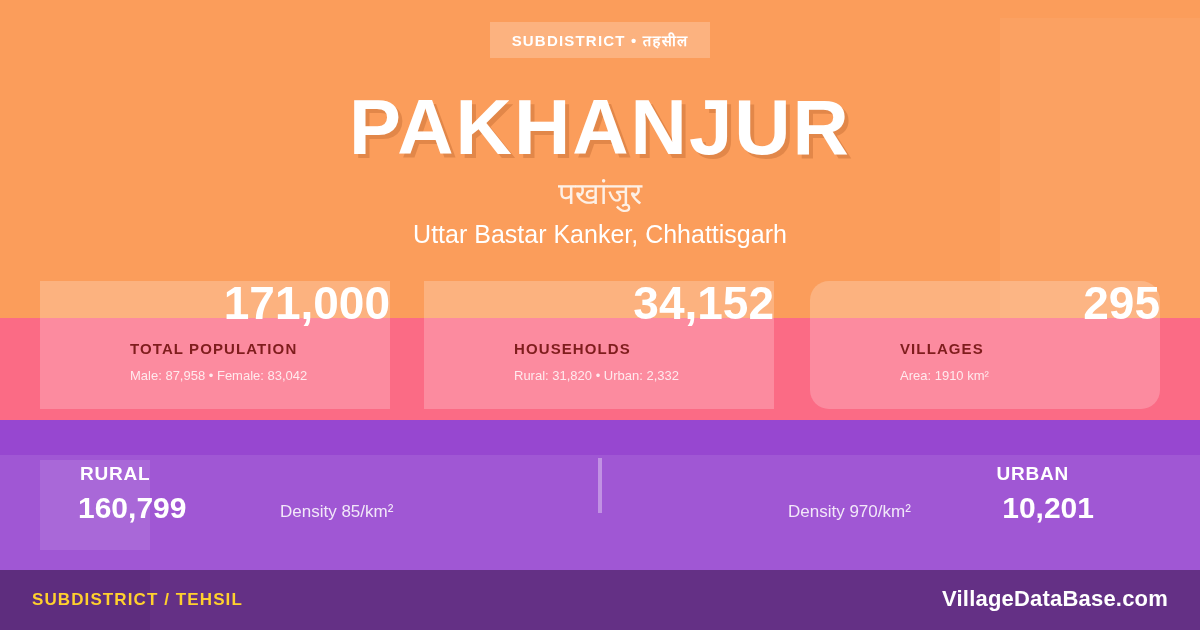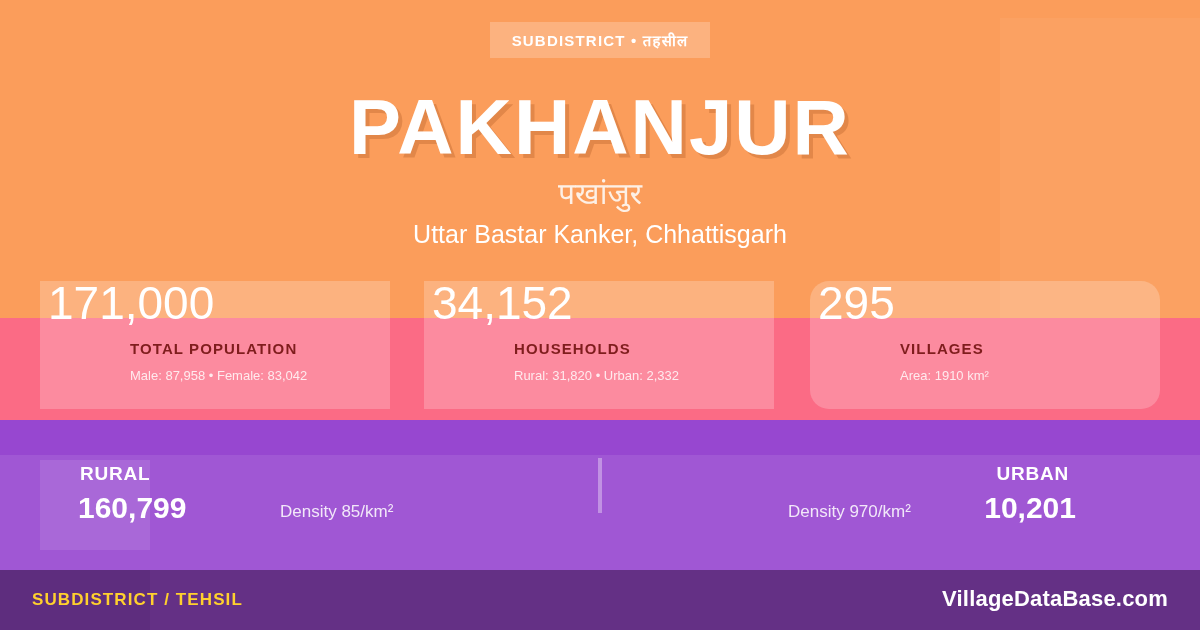--- a/index.html
+++ b/index.html
@@ -118,26 +118,26 @@
     top: 281px;
     width: 350px;
     height: 128px;
     background: rgba(255,255,255,0.22);
   }
   .stat-1 { left: 40px; }
   .stat-2 { left: 424px; }
   .stat-3 { left: 810px; border-radius: 19px; }
   .stat-value {
     position: absolute;
-    left: 8px; top: -8px;
+    left: 0; top: -8px;
     width: 350px;
-    text-align: left;
+    text-align: right;
     color: #ffffff;
     font-size: 46px;
-    font-weight: normal;
+    font-weight: bold;
     letter-spacing: 0px;
     line-height: 60px;
   }
   .stat-label {
     position: absolute;
     left: 90px; top: 58px;
     color: #7f1d1d;
     font-size: 15px;
     font-weight: bold;
     letter-spacing: 1.1px;
@@ -175,21 +175,21 @@
     position: absolute;
     top: 488px;
     color: #ffffff;
     font-size: 30px;
     font-weight: bold;
     line-height: 40px;
   }
   .rural-label { left: 80px; }
   .rural-value { left: 78px; }
   .urban-label { right: 131px; text-align: right; }
-  .urban-value { right: 124px; text-align: right; }
+  .urban-value { right: 106px; text-align: right; }
 
   .ru-density {
     position: absolute;
     top: 500px;
     color: rgba(255,255,255,0.86);
     font-size: 17px;
     font-weight: normal;
     line-height: 24px;
   }
   .rural-density { left: 280px; }

